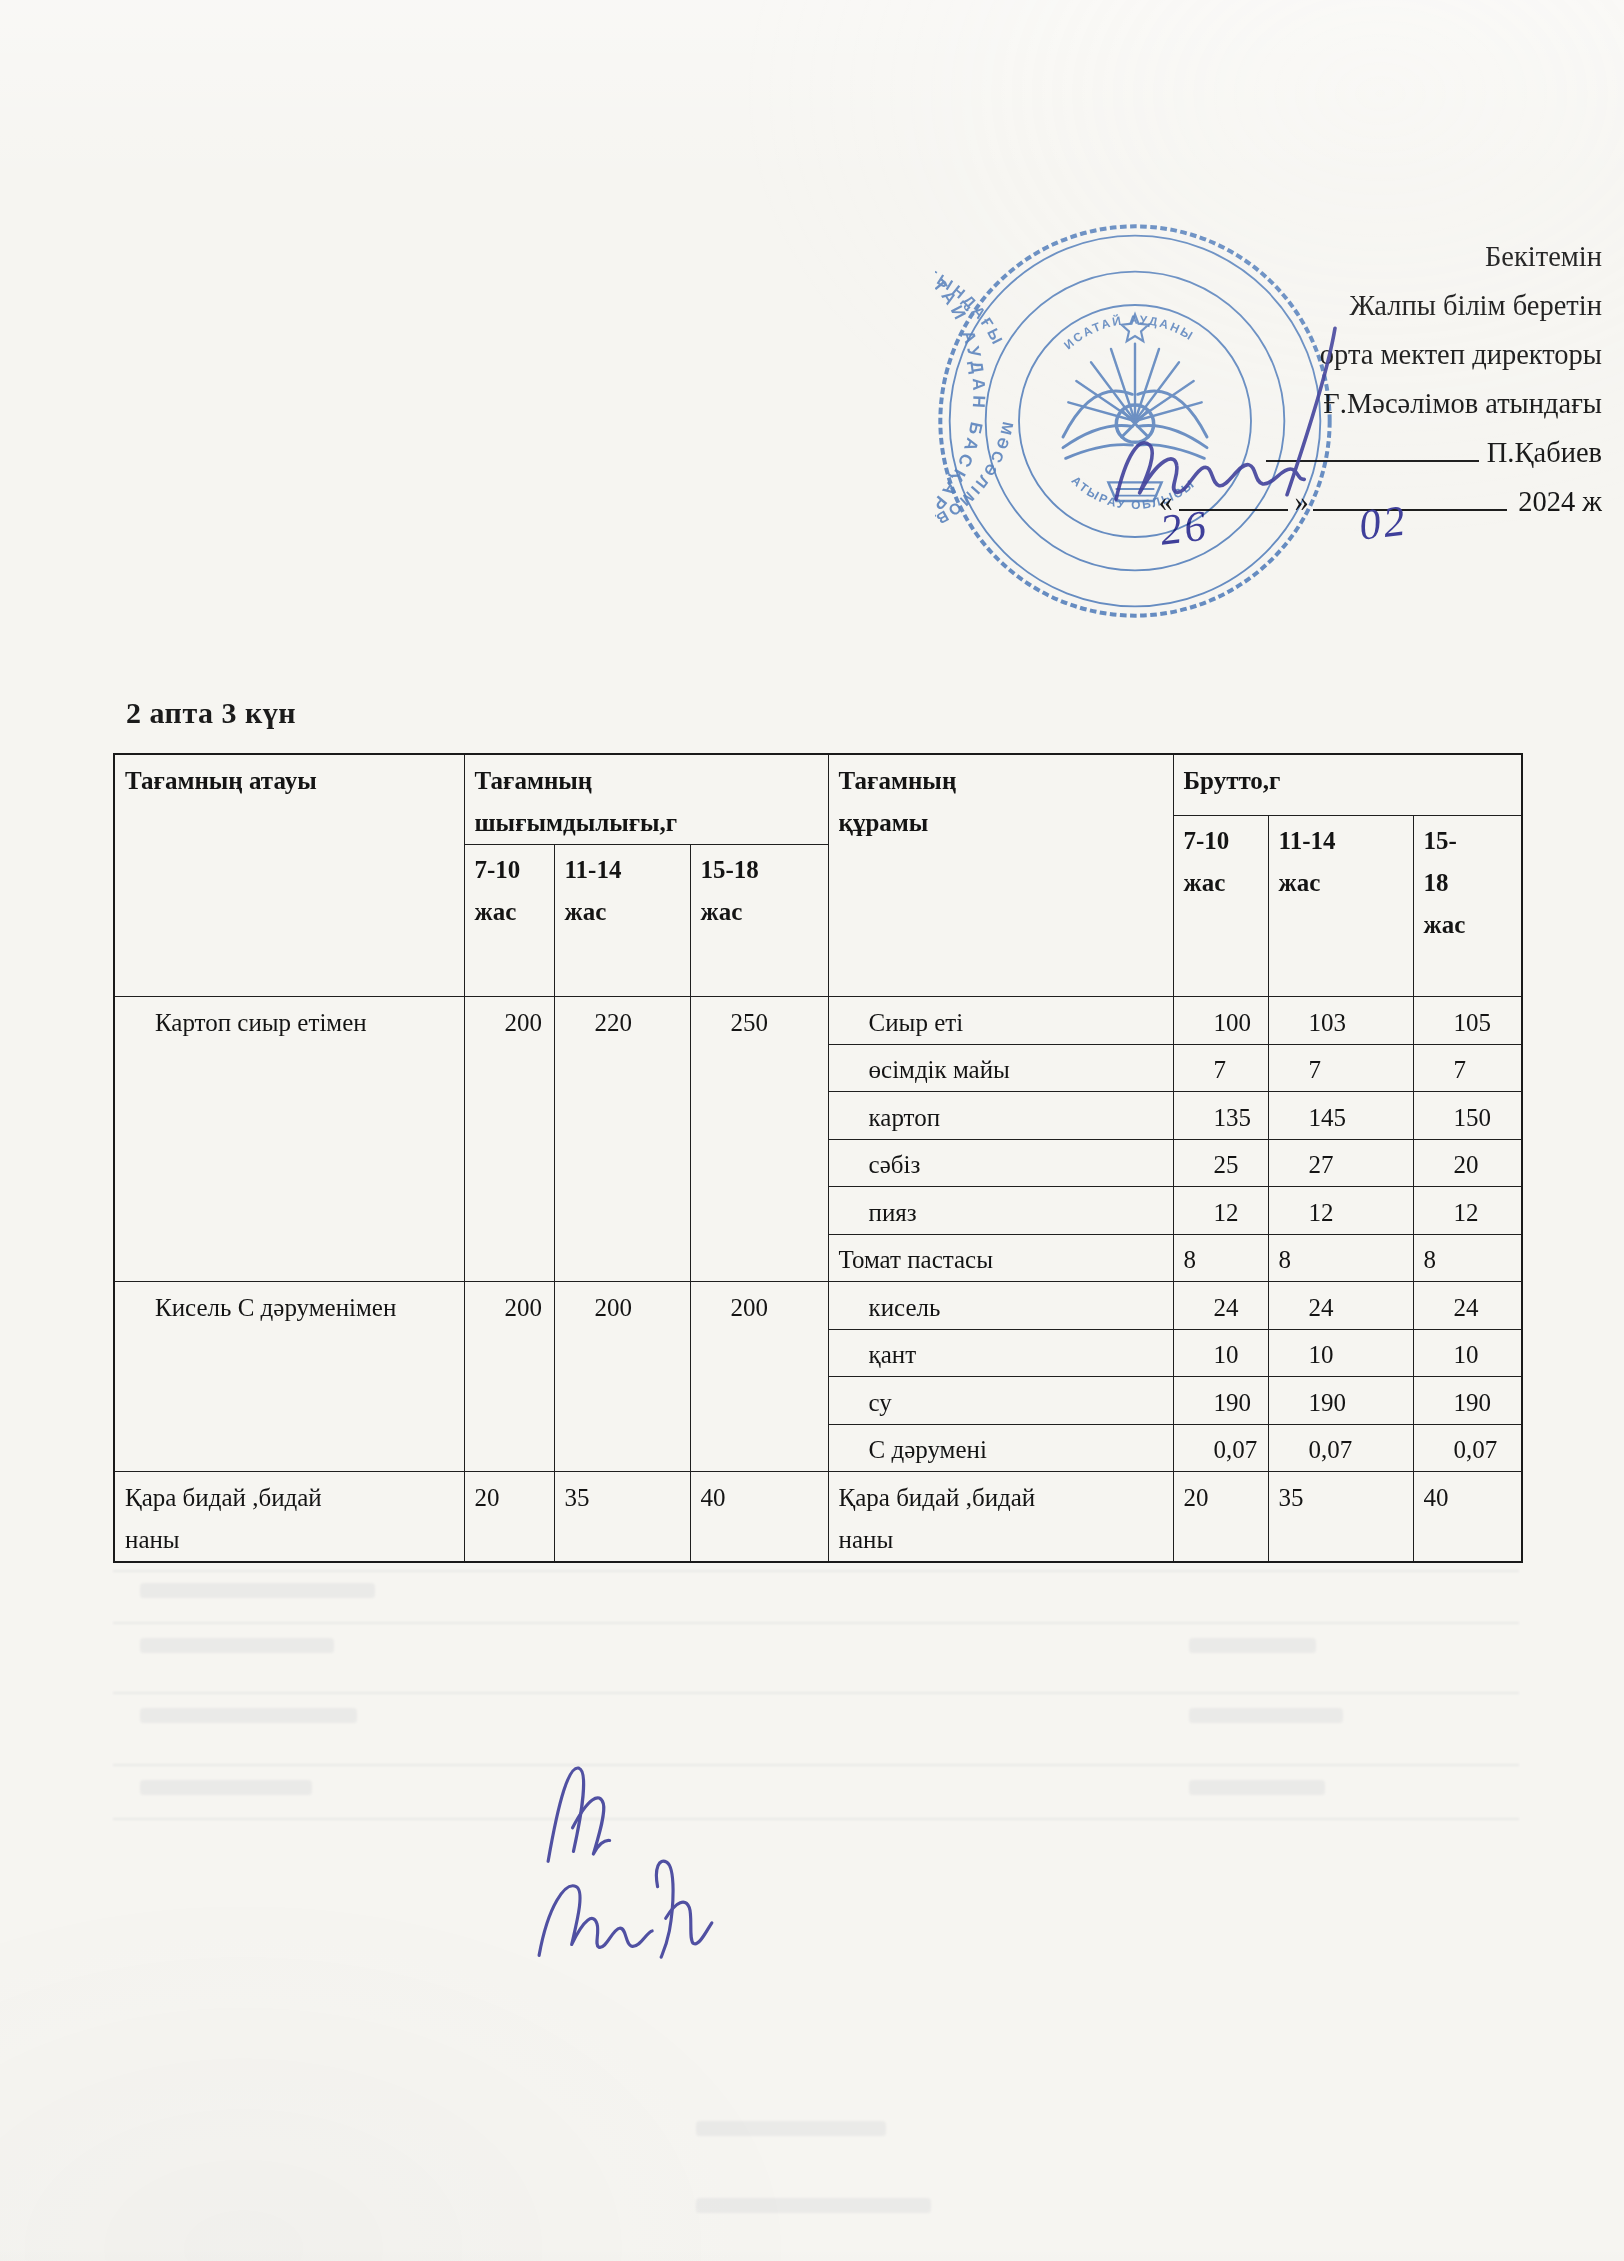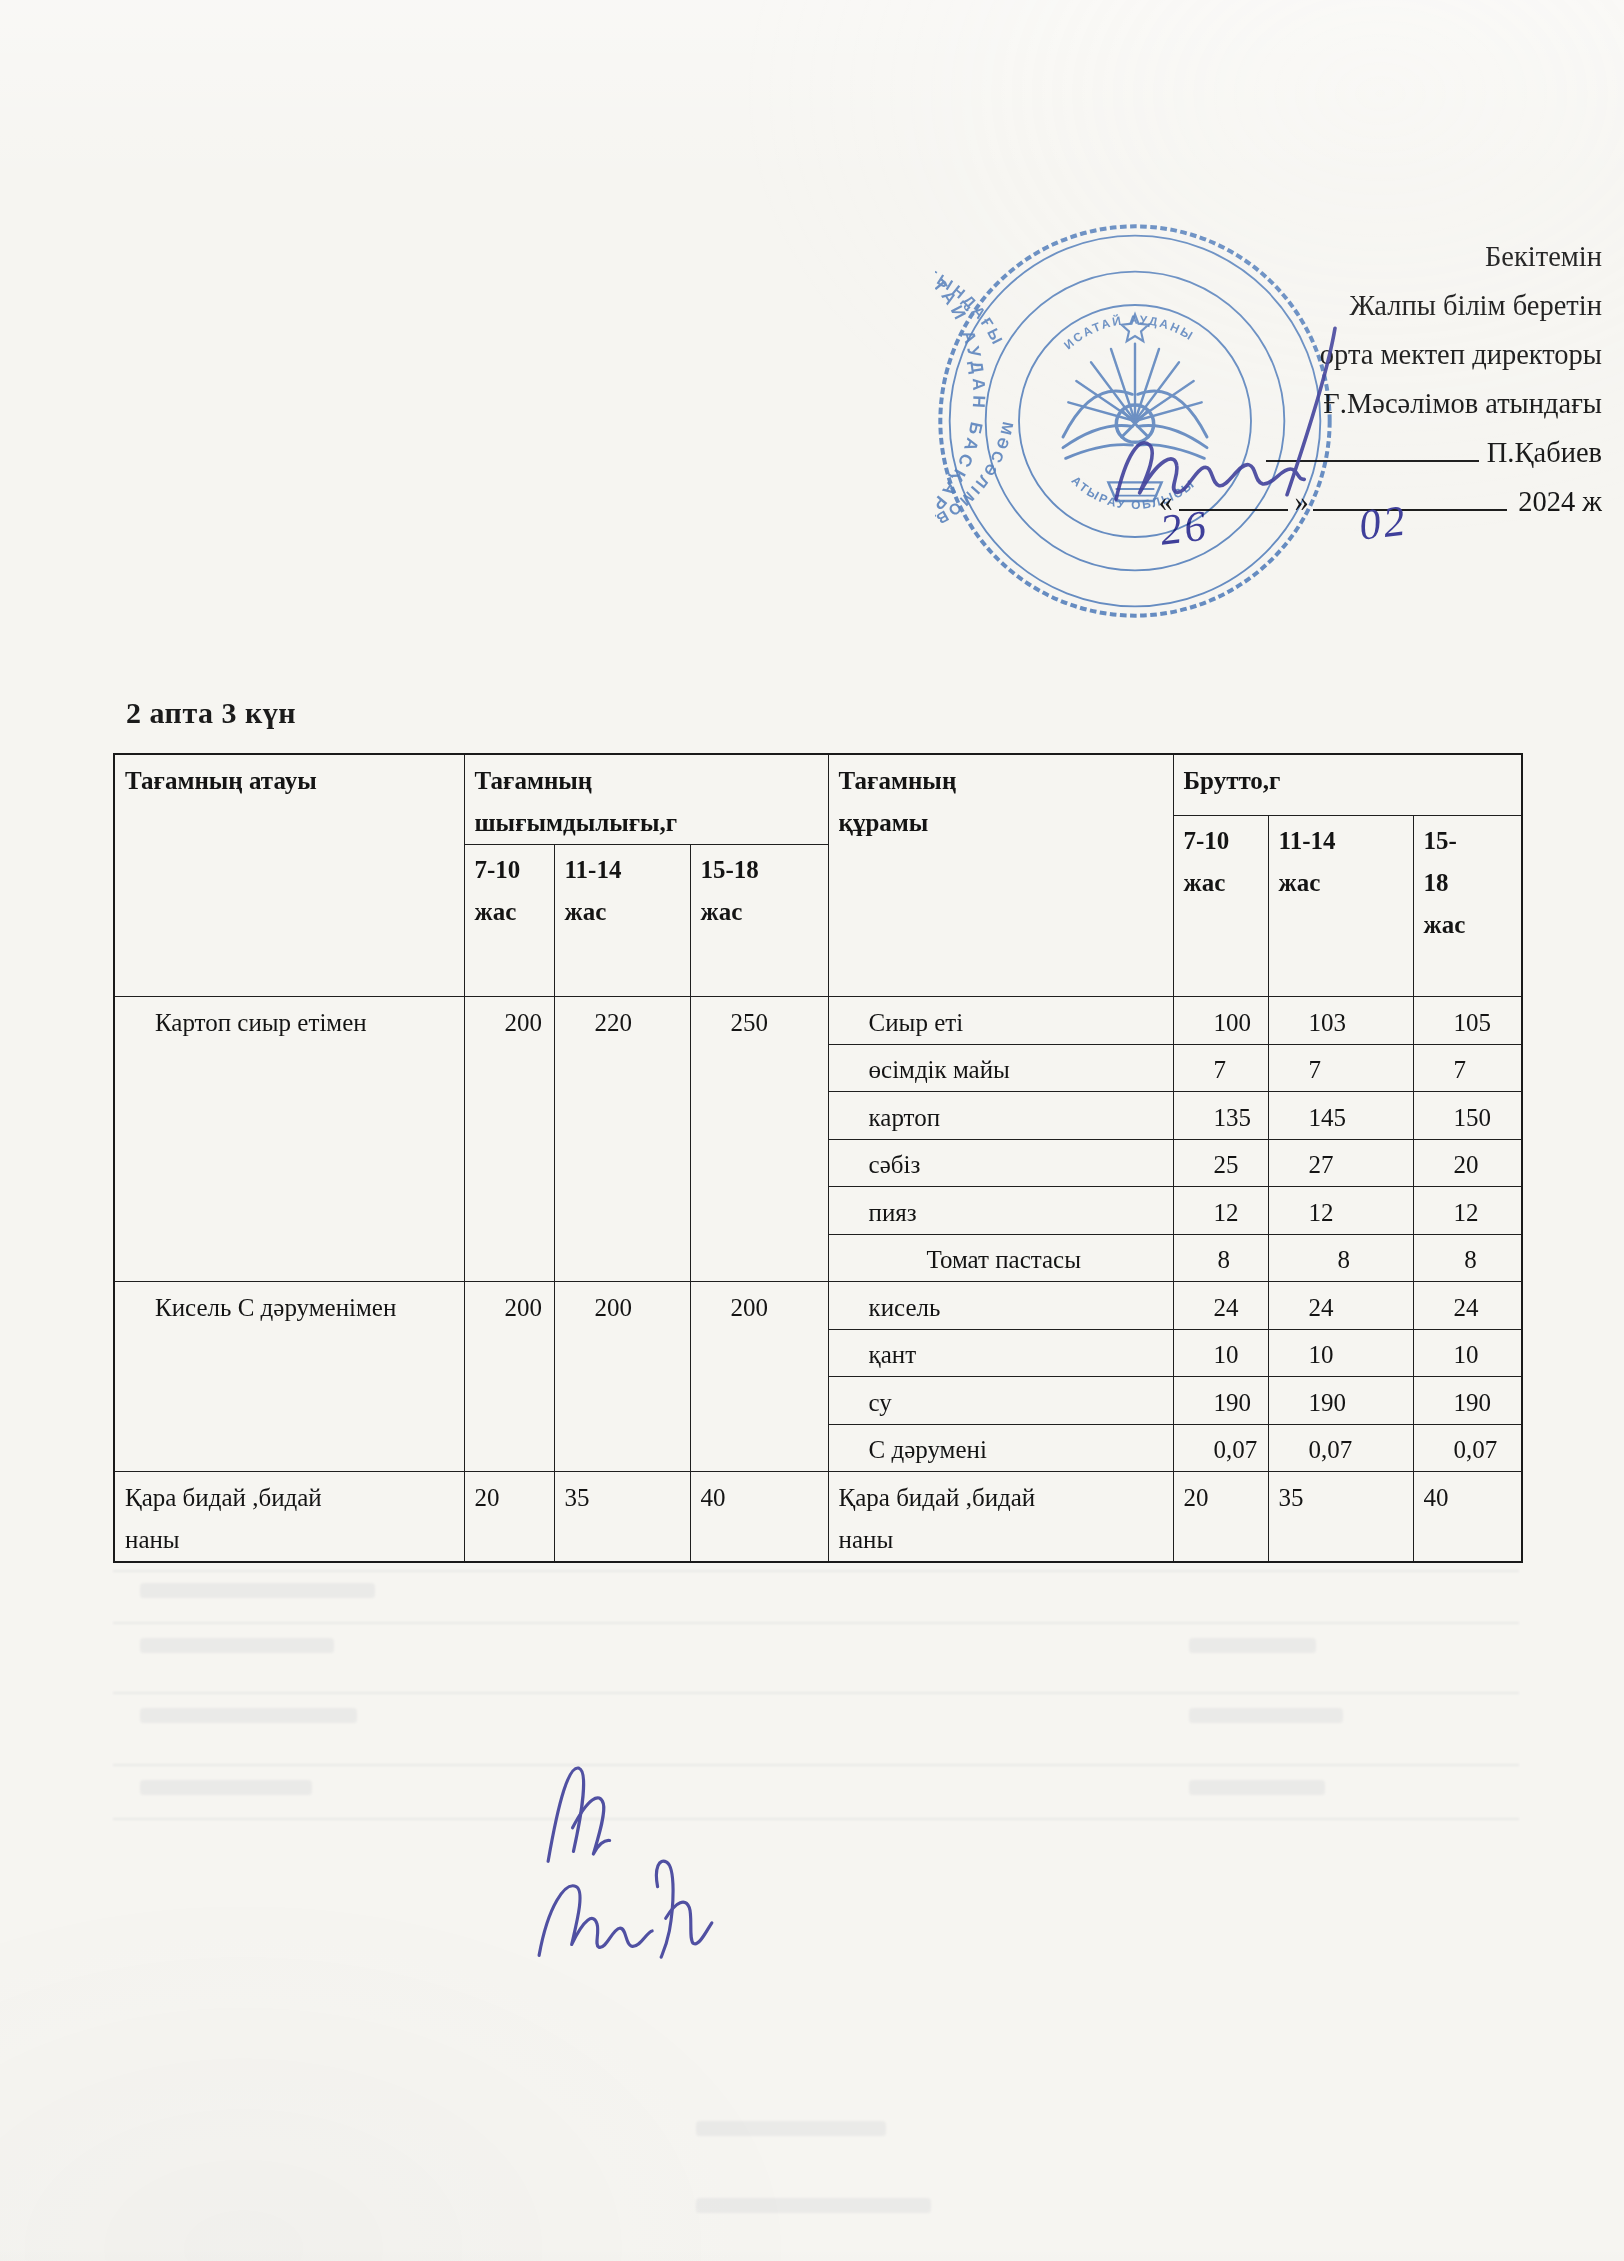--- a/index.html
+++ b/index.html
@@ -52,21 +52,21 @@
   table.menu td{
     border:1.8px solid #1f1f1f; vertical-align:top;
     padding:4.5px 3.6px 0 10px; line-height:42px; overflow:hidden;
   }
   table.menu{border:2.7px solid #1a1a1a;}
   td.hd{font-weight:bold;margin-top:40px;}
   tr.hr1 td{height:55px;}
   tr.hr2 td{height:30px;}
   tr.hr3 td{height:147px;}
   tr.rA td{height:34px;padding-left:40px;}
-  tr.rB td{height:32px;text-align:center;}
+  tr.rB td{height:32px;}
   tr.rC td{height:82px;}
   td .wrap{display:inline-block;}
   .w560{max-width:253px;} .w380{max-width:172px;}
   .w110{max-width:50px;} .w180{max-width:82px;} .w190{max-width:88px;} .w120{max-width:55px;}
   td.age{padding-top:6.3px; line-height:43px;}
   td.num{padding-left:11.8px;}
   
   .sigs{position:absolute; left:371px; top:1816px; font-size:28.5px; color:#171717;}
   .sig-line{margin-bottom:30px; white-space:nowrap;}
   .sig-line .sb{display:inline-block; width:228px; border-bottom:2.7px solid #1d1d1d; height:25px; margin:0 4.5px 0 2.7px;}

